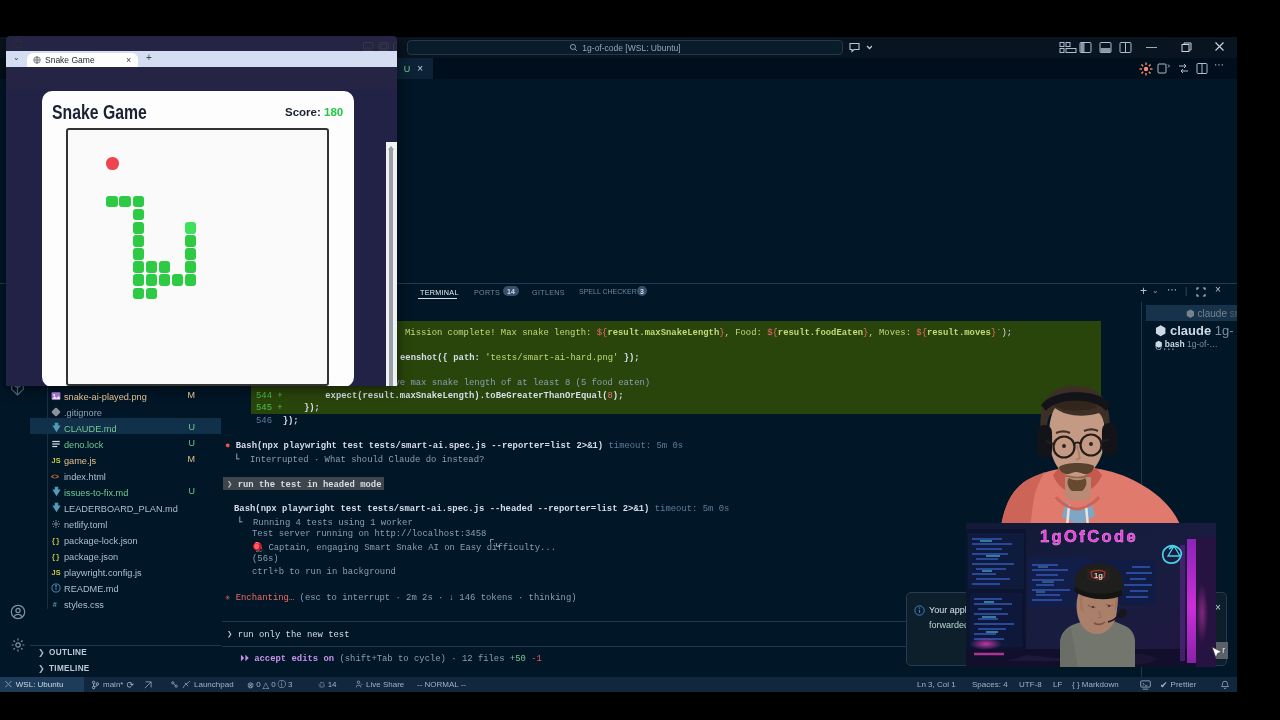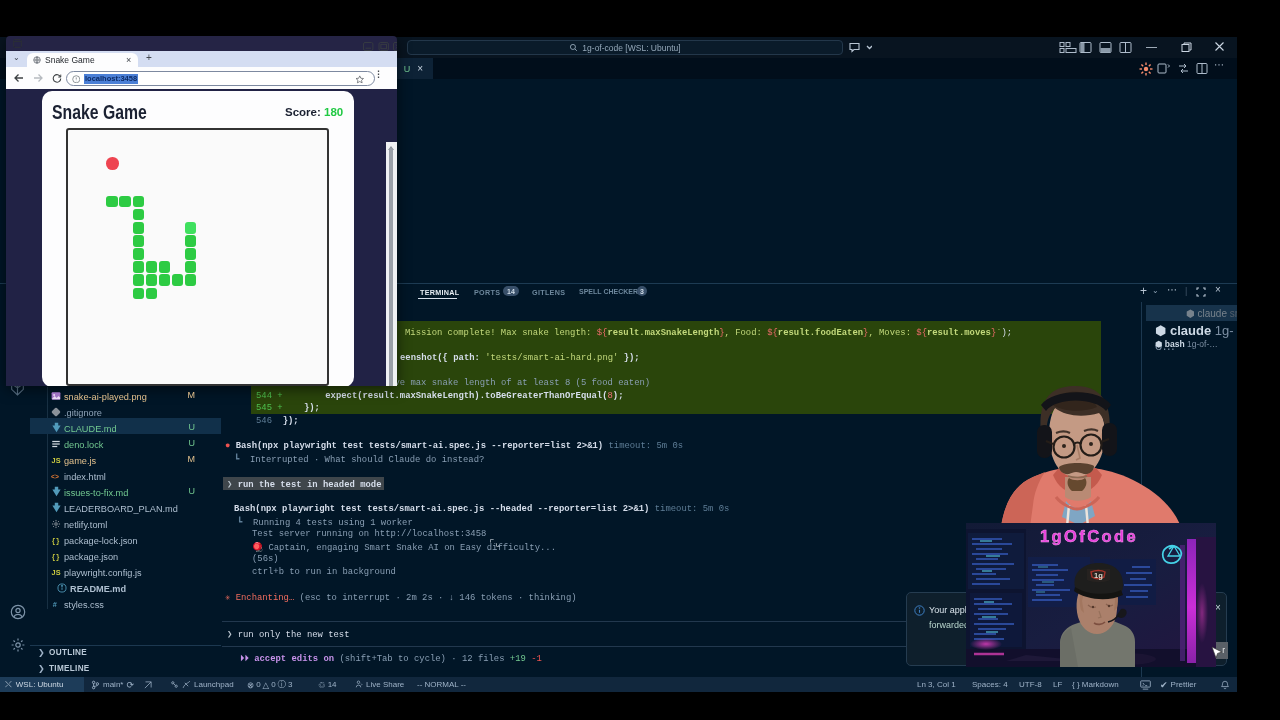--- a/index.html
+++ b/index.html
@@ -12,21 +12,21 @@
 #cmdcenter{position:absolute;left:407px;top:3px;width:436px;height:15px;background:#0a1b2a;border:1px solid #23374a;border-radius:4px;color:#94a7b8;font-size:8.5px;display:flex;align-items:center;justify-content:center;gap:4px}
 
 #tabstrip{position:absolute;left:0;top:21px;width:1237px;height:21px;background:#010e1b}
 #acttab{position:absolute;left:350px;top:0;width:83px;height:21px;background:#0d2236;color:#73c991;font-size:9px;display:flex;align-items:center;justify-content:flex-end;padding-right:10px;gap:7px}
 
 #editor{position:absolute;left:0;top:42px;width:1237px;height:204px;background:#011627}
 .edline{position:absolute;font-family:"Liberation Mono",monospace;font-size:9.5px;font-weight:bold;color:#d6deeb;white-space:pre}
 #cursorline{position:absolute;left:352px;top:46.6px;width:820px;height:14.4px;background:#0c2940}
 
 #panel{position:absolute;left:0;top:246px;width:1237px;height:394px;border-top:1px solid #1d3b53}
-.ptab{position:absolute;top:3.5px;font-size:7.2px;letter-spacing:.3px;color:#6d879c;font-weight:bold}
+.ptab{position:absolute;top:3.5px;font-size:7.2px;letter-spacing:.3px;color:#6d879c;font-weight:normal}
 .badge{position:absolute;top:2px;height:10px;border-radius:6px;background:#39506a;color:#cfdbe6;font-size:7px;font-weight:bold;display:flex;align-items:center;justify-content:center}
 .term{position:absolute;font-family:"Liberation Mono",monospace;font-size:8.9px;color:#d6deeb;white-space:pre}
 .dim{color:#5f7e97}
 .gray{color:#8a9fb4}
 
 #statusbar{position:absolute;left:0;top:640px;width:1237px;height:15px;background:#11273d;color:#9fb3c8;font-size:8px}
 .sbi{position:absolute;top:0;height:15px;display:flex;align-items:center;white-space:nowrap}
 
 #toast{position:absolute;left:906px;top:592px;width:321px;height:74px;background:#0e1f2c;border:1px solid #253c50;border-radius:5px}
 #cam2{position:absolute;left:966px;top:523px;width:250px;height:144px;overflow:hidden}
@@ -147,21 +147,21 @@
         <div class="term" style="left:234px;top:220px"><b>Bash(npx playwright test tests/smart-ai.spec.js --headed --reporter=list 2&gt;&amp;1)</b> <span class="dim">timeout: 5m 0s</span></div>
         <div class="term" style="left:237px;top:232.5px"><span class="dim">┗</span><span class="gray">  Running 4 tests using 1 worker</span></div>
         <div class="term" style="left:252px;top:245px"><span class="gray">Test server running on http://localhost:3458</span></div>
         <div class="term" style="left:252px;top:257.5px"><span style="color:#d46a6a">🪀</span><span class="gray"> Captain, engaging Smart Snake AI on Easy difficulty...</span></div>
         <div class="term" style="left:252px;top:270px"><span class="gray">(56s)</span></div>
         <div class="term" style="left:252px;top:282.5px"><span class="gray">ctrl+b to run in background</span></div>
         <div class="term" style="left:225px;top:307.5px"><span style="color:#ef6c5e">✳ Enchanting…</span> <span class="gray">(esc to interrupt · 2m 2s · ↓ 146 tokens · thinking)</span></div>
         <div class="abs" style="left:222px;top:336.5px;width:911px;height:1px;background:#22384e"></div>
         <div class="term" style="left:227px;top:345px"><span style="color:#b8c3cc">❯</span> run only the new test</div>
         <div class="abs" style="left:222px;top:362px;width:911px;height:1px;background:#22384e"></div>
-        <div class="term" style="left:240px;top:370px"><span style="color:#c792ea">⏵⏵ <b>accept edits on</b></span> <span class="gray">(shift+Tab to cycle) · 12 files</span> <span style="color:#73c991">+19</span> <span style="color:#ef5350">-1</span></div>
+        <div class="term" style="left:240px;top:370px"><span style="color:#c792ea">⏵⏵ <b>accept edits on</b></span> <span class="gray">(shift+Tab to cycle) · 12 files</span> <span style="color:#73c991">+50</span> <span style="color:#ef5350">-1</span></div>
       </div>
 
       <div class="abs" style="left:1141px;top:18px;width:1px;height:376px;background:#1c3850"></div>
       <div class="abs" style="left:1146px;top:21px;width:91px;height:15.5px;background:#17334b"></div>
       <div class="abs" style="left:1186px;top:23.5px;width:80px;color:#77828c;font-size:10px">⬢ claude <span style="color:#55606c">snake</span></div>
       <div class="abs" style="left:1155px;top:38.6px;width:80px;color:#cdd9e5;font-size:13px">⬢ <b>claude</b> <span style="color:#7d8fa3">1g-o…</span></div>
       <div class="abs" style="left:1155px;top:54.7px;width:80px;color:#cdd9e5;font-size:8.5px">⬢ <b>bash</b> <span style="color:#7d8fa3">1g-of-…</span></div>
     </div>
 
     <div id="sidebar">
@@ -219,21 +219,21 @@
               </svg></span><span style="font-size:9.2px;color:#aebfd0">netlify.toml</span></div>
           <div class="abs" style="left: 51px; top: 493px; width: 170px; height: 16px;"><span style="display:inline-block;width:13px;vertical-align:-1px"><svg width="11" height="10" viewBox="0 0 18 16">
                 <text x="1" y="12.5" font-family="Liberation Mono" font-size="11" font-weight="bold" fill="#cbcb41">{}</text>
               </svg></span><span style="font-size:9.2px;color:#aebfd0">package-lock.json</span></div>
           <div class="abs" style="left: 51px; top: 509px; width: 170px; height: 16px;"><span style="display:inline-block;width:13px;vertical-align:-1px"><svg width="11" height="10" viewBox="0 0 18 16">
                 <text x="1" y="12.5" font-family="Liberation Mono" font-size="11" font-weight="bold" fill="#cbcb41">{}</text>
               </svg></span><span style="font-size:9.2px;color:#aebfd0">package.json</span></div>
           <div class="abs" style="left: 51px; top: 525px; width: 170px; height: 16px;"><span style="display:inline-block;width:13px;vertical-align:-1px"><svg width="11" height="10" viewBox="0 0 18 16">
                 <text x="1" y="13" font-family="Liberation Sans" font-size="12" font-weight="bold" fill="#cbcb41">JS</text>
               </svg></span><span style="font-size:9.2px;color:#aebfd0">playwright.config.js</span></div>
-          <div class="abs" style="left: 57px; top: 541px; width: 170px; height: 16px; font-weight: bold;"><span style="display:inline-block;width:13px;vertical-align:-1px"><svg width="10" height="10" viewBox="0 0 16 16" fill="none" stroke="#519aba" stroke-width="1.4">
+          <div class="abs" style="left: 51px; top: 541px; width: 170px; height: 16px;"><span style="display:inline-block;width:13px;vertical-align:-1px"><svg width="10" height="10" viewBox="0 0 16 16" fill="none" stroke="#519aba" stroke-width="1.4">
                 <circle cx="8" cy="8" r="6.5"></circle>
                 <path d="M8 7v4"></path>
                 <circle cx="8" cy="4.6" r=".9" fill="#519aba"></circle>
               </svg></span><span style="font-size:9.2px;color:#aebfd0">README.md</span></div>
           <div class="abs" style="left: 51px; top: 557px; width: 170px; height: 16px;"><span style="display:inline-block;width:13px;vertical-align:-1px"><svg width="11" height="10" viewBox="0 0 18 16">
                 <text x="3" y="13" font-family="Liberation Sans" font-size="12" font-weight="bold" fill="#519aba">#</text>
               </svg></span><span style="font-size:9.2px;color:#aebfd0">styles.css</span></div>
         </div>
 
       <div class="abs" style="left:30px;top:381px;width:191px;height:16px;background:#11304a"></div>
@@ -456,43 +456,20 @@
       <div id="ctab">
         <svg class="abs" style="left:6px;top:3px" width="8" height="8" viewBox="0 0 16 16" fill="none" stroke="#5b6069" stroke-width="1.5">
             <circle cx="8" cy="8" r="6.5"></circle>
             <path d="M1.5 8h13M8 1.5c-2.5 2-2.5 11 0 13M8 1.5c2.5 2 2.5 11 0 13"></path>
           </svg>
         <span class="abs" style="left:18px;top:2px">Snake Game</span>
         <span class="abs" style="left:99px;top:1.5px;color:#41464d;font-size:9px">×</span>
       </div>
       <div class="abs" style="left:140px;top:1px;color:#41464d;font-size:10px">+</div>
     </div>
-    <div id="ctoolbar">
-      <svg class="abs" style="left:7.5px;top:6px" width="10" height="10" viewBox="0 0 10 10" fill="none" stroke="#3c4043" stroke-width="1.3">
-          <path d="M9 5H1.5M4.5 1.5L1 5l3.5 3.5"></path>
-        </svg>
-      <svg class="abs" style="left:26.5px;top:6px" width="10" height="10" viewBox="0 0 10 10" fill="none" stroke="#b6bac0" stroke-width="1.3">
-          <path d="M1 5h7.5M5.5 1.5L9 5 5.5 8.5"></path>
-        </svg>
-      <svg class="abs" style="left:46px;top:6px" width="10" height="10" viewBox="0 0 16 16" fill="none" stroke="#3c4043" stroke-width="1.7">
-          <path d="M13.6 6.5A6 6 0 1 0 14 8.8"></path>
-          <path d="M14 2.5v4h-4" stroke-width="1.5"></path>
-        </svg>
-      <div id="urlpill">
-        <svg class="abs" style="left:4.5px;top:3.2px" width="8.5" height="8.5" viewBox="0 0 12 12" fill="none" stroke="#80868b" stroke-width="1.2">
-            <circle cx="6" cy="6" r="5"></circle>
-            <path d="M6 3.4v3M6 8.2v.6"></path>
-          </svg>
-        <div class="abs" style="left:17px;top:2.5px;background:#4b7fd6;color:#0b2a66;font-size:7.5px;font-weight:bold;padding:0 1px;height:9.5px;line-height:9.5px">localhost:3458</div>
-        <svg class="abs" style="left:288px;top:3px" width="9.5" height="9.5" viewBox="0 0 16 16" fill="none" stroke="#5f6368" stroke-width="1.3">
-            <path d="M8 1.5l1.9 4 4.4.4-3.3 3 1 4.3L8 11l-4 2.2 1-4.3-3.3-3 4.4-.4z"></path>
-          </svg>
-      </div>
-      <div class="abs" style="left:368px;top:5px;color:#43474d;font-size:9px;font-weight:bold;line-height:4px">⋮</div>
-    </div>
     <div id="cpage">
       <div id="gamecard">
         <div class="abs" style="left:10px;top:10px;font-size:19.5px;font-weight:bold;color:#1b2132;transform:scaleX(.81);transform-origin:0 0">Snake Game</div>
         <div class="abs" style="left:243px;top:15px;font-size:11.5px;font-weight:bold;color:#1b2132">Score: <span style="color:#21c943">180</span></div>
         <div id="canvas">
             <div class="cell" style="left: 38.3px; top: 65.8px;"></div>
             <div class="cell" style="left: 51.4px; top: 65.8px;"></div>
             <div class="cell" style="left: 64.5px; top: 65.8px;"></div>
             <div class="cell" style="left: 64.5px; top: 78.9px;"></div>
             <div class="cell" style="left: 64.5px; top: 92px;"></div>

